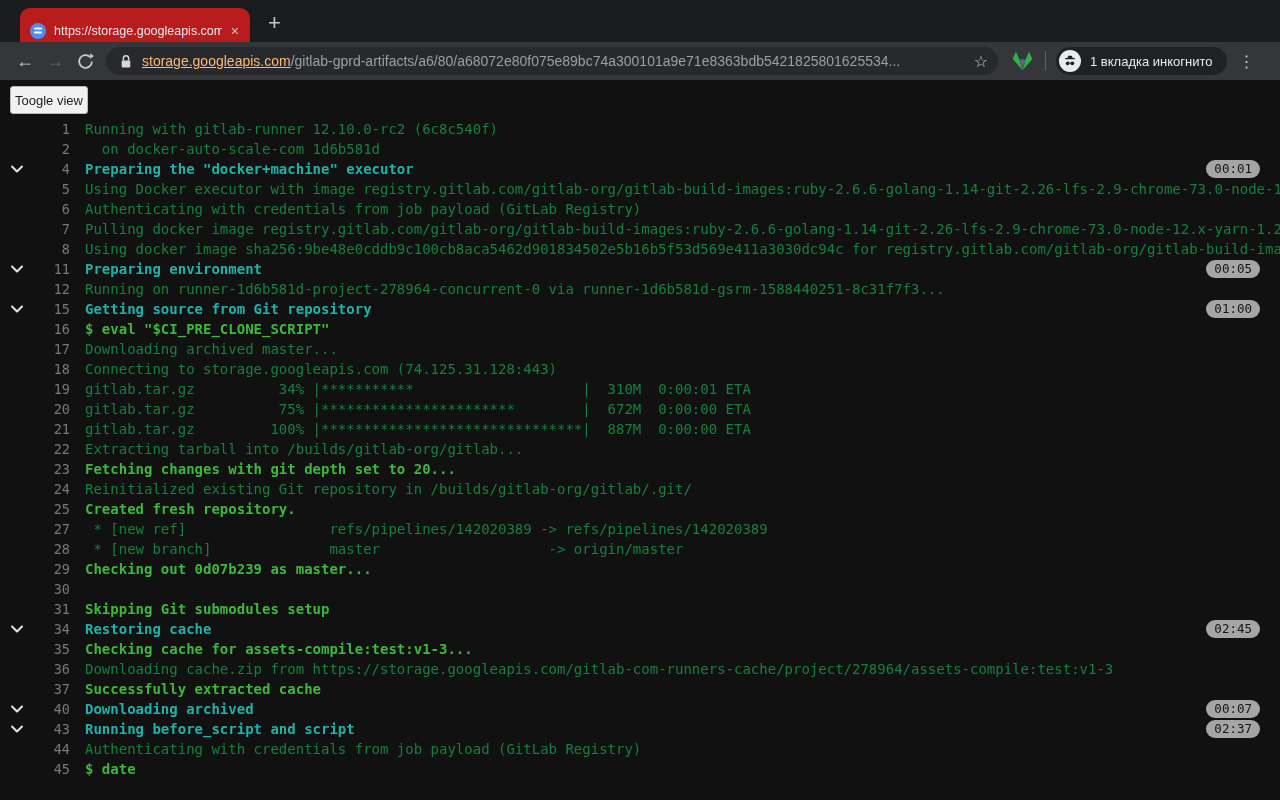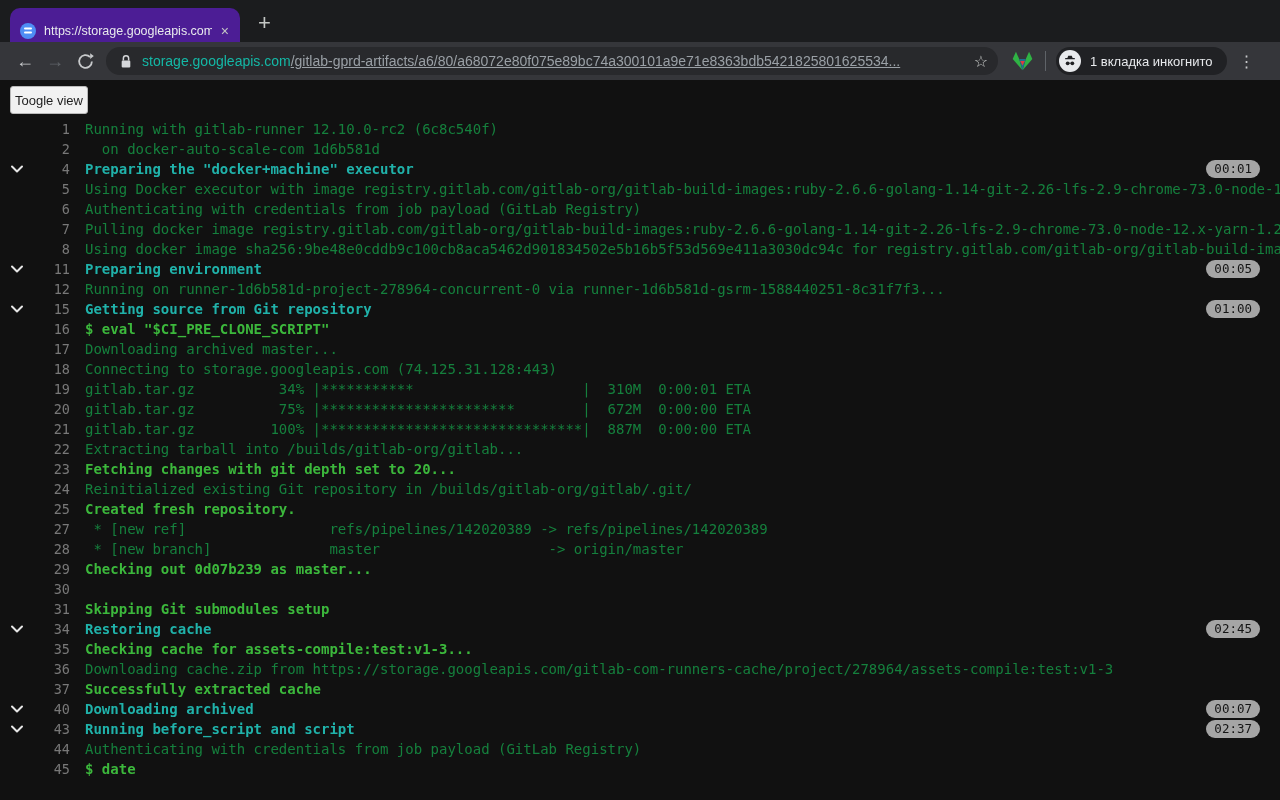--- a/index.html
+++ b/index.html
@@ -1,37 +1,37 @@
 <!DOCTYPE html>
 <html><head>
 <meta charset="utf-8">
 <style>
   * { margin:0; padding:0; box-sizing:border-box; }
   html,body { width:1280px; height:800px; overflow:hidden; background:#111; }
   body { font-family:"Liberation Sans", sans-serif; }
 
   
   .tabstrip { height:42px; background:#1b1c1e; display:flex; align-items:flex-end; }
-  .tab { margin-left:10px; width:230px; height:34px; background:#4c1d95;
+  .tab { margin-left:20px; width:230px; height:34px; background:#b91c1c;
          border-radius:10px 10px 0 0; display:flex; align-items:center; padding:12px 8px 0 10px; }
   .favicon { width:16px; height:16px; flex:0 0 16px; margin-right:8px; }
   .tab-title { flex:1; color:#e8eaed; font-size:12.5px; white-space:nowrap; overflow:hidden; }
   .tab-close { color:#c4c7c5; font-size:14px; margin-left:6px; cursor:default; padding:0 3px; }
   .newtab { color:#c4c7c5; font-size:22px; font-weight:300; margin:0 0 8px 18px; line-height:1; }
 
   .toolbar { height:38px; background:#35363a; display:flex; align-items:center; padding:0 10px; }
   .navbtn { width:30px; text-align:center; font-size:18px; color:#c8cacc; }
   .navbtn.disabled { color:#5f6368; }
   .reload { width:30px; display:flex; justify-content:center; }
   .omnibox { width:892px; height:28px; background:#28292c; border-radius:14px;
              display:flex; align-items:center; padding:0 10px 0 14px; margin-left:6px; }
   .lock { display:flex; margin-right:10px; }
   .url { flex:1; font-size:14px; white-space:nowrap; overflow:hidden; }
-  .url .host { color:#14b8a6; }
-  .url .path { color:#9aa0a6;text-decoration:underline; }
+  .url .host { color:#fdba74;text-decoration:underline; }
+  .url .path { color:#9aa0a6; }
   .star { color:#c4c7c5; font-size:16px; margin-left:8px; }
   .ext { margin:0 12px 0 14px; display:flex; }
   .vsep { width:1px; height:20px; background:#5f6368; }
   .incog-chip { height:28px; border-radius:14px; background:#202124; display:flex;
                 align-items:center; padding:0 14px 0 3px; margin:14px 10px; }
   .incog-circle { width:22px; height:22px; border-radius:50%; background:#e8eaed;
                   display:flex; align-items:center; justify-content:center; margin-right:9px; }
   .incog-label { color:#e8eaed; font-size:13px; white-space:nowrap; }
   .menu-dots { color:#c8cacc; font-size:16px; width:20px; text-align:center; letter-spacing:0; }
 

